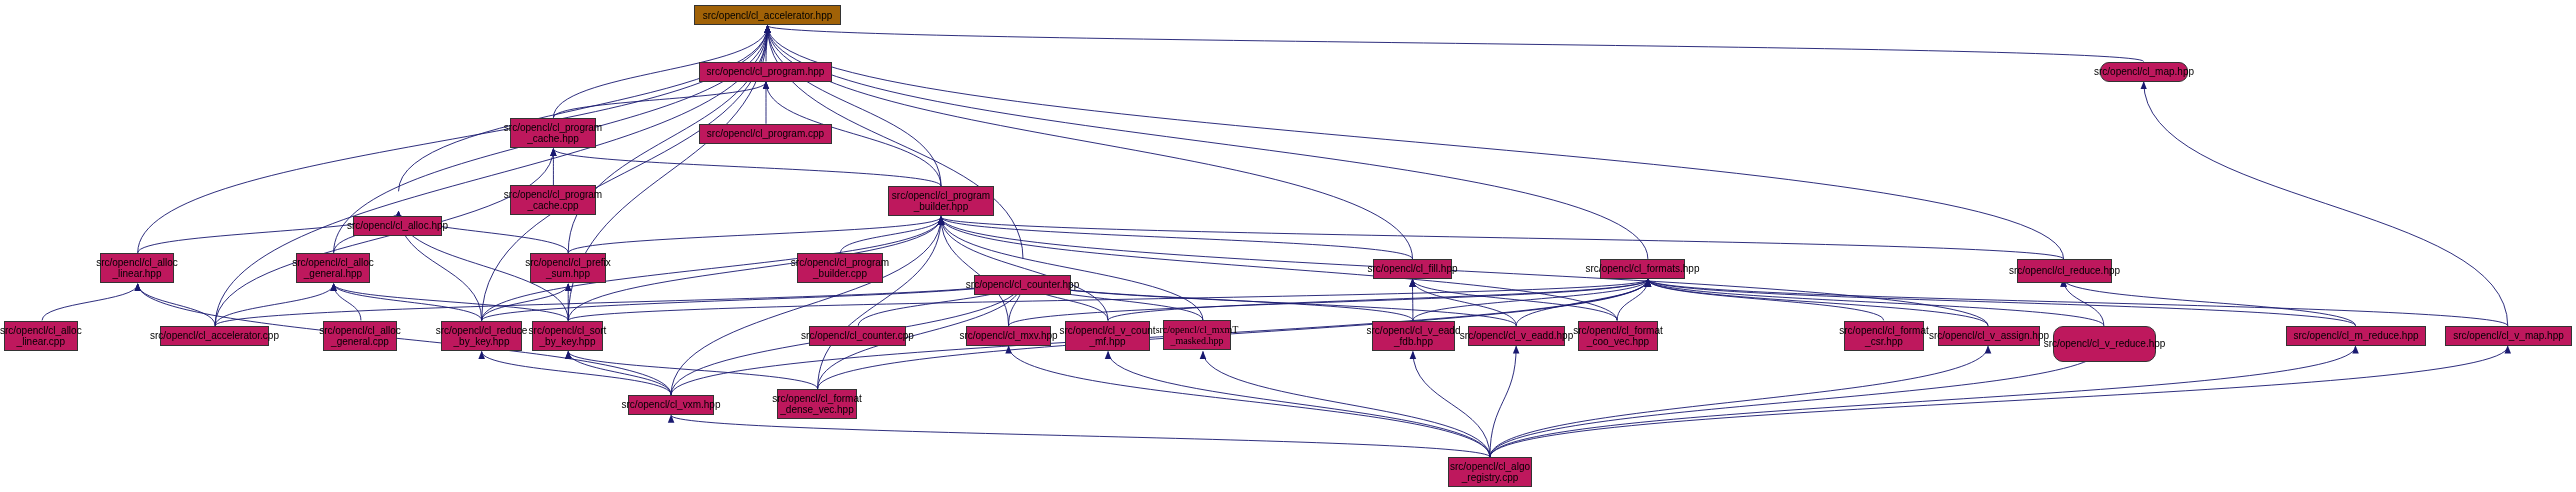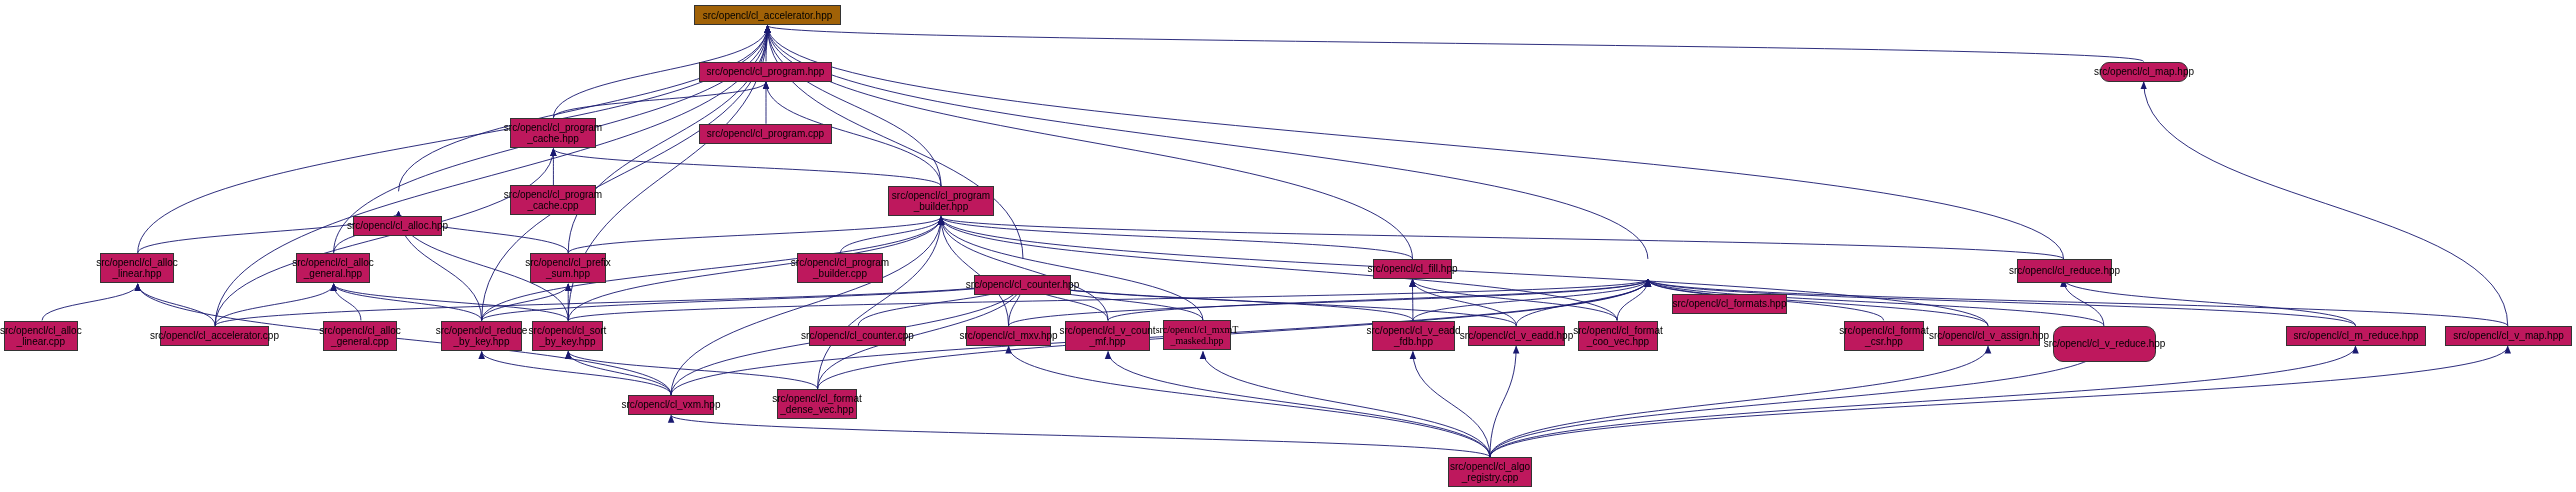--- a/index.html
+++ b/index.html
@@ -127,21 +127,21 @@
     <div class="node" style="left: 100px; top: 253px; width: 74px; height: 30px;">src/opencl/cl_alloc
 _linear.hpp</div>
     <div class="node" style="left: 296px; top: 253px; width: 74px; height: 30px;">src/opencl/cl_alloc
 _general.hpp</div>
     <div class="node" style="left: 530px; top: 253px; width: 76px; height: 30px;">src/opencl/cl_prefix
 _sum.hpp</div>
     <div class="node" style="left: 797px; top: 253px; width: 86px; height: 30px;">src/opencl/cl_program
 _builder.cpp</div>
     <div class="node" style="left: 974px; top: 259px; width: 97px; height: 20px; margin-top: 16px;">src/opencl/cl_counter.hpp</div>
     <div class="node" style="left: 1373px; top: 259px; width: 79px; height: 20px;">src/opencl/cl_fill.hpp</div>
-    <div class="node" style="left: 1672px; top: 259px; width: 115px; height: 20px; margin-top: 35px;">src/opencl/cl_formats.hpp</div>
+    <div class="node" style="left: 1600px; top: 259px; width: 85px; height: 20px;">src/opencl/cl_formats.hpp</div>
     <div class="node" style="left: 2017px; top: 259px; width: 95px; height: 24px;">src/opencl/cl_reduce.hpp</div>
     <div class="node" style="left: 3.8px; top: 321px; width: 74px; height: 30px;">src/opencl/cl_alloc
 _linear.cpp</div>
     <div class="node" style="left: 160px; top: 326px; width: 109px; height: 20px;">src/opencl/cl_accelerator.cpp</div>
     <div class="node" style="left: 323px; top: 321px; width: 74px; height: 30px;">src/opencl/cl_alloc
 _general.cpp</div>
     <div class="node" style="left: 441px; top: 321px; width: 81px; height: 30px;">src/opencl/cl_reduce
 _by_key.hpp</div>
     <div class="node" style="left: 532px; top: 321px; width: 71px; height: 30px;">src/opencl/cl_sort
 _by_key.hpp</div>

